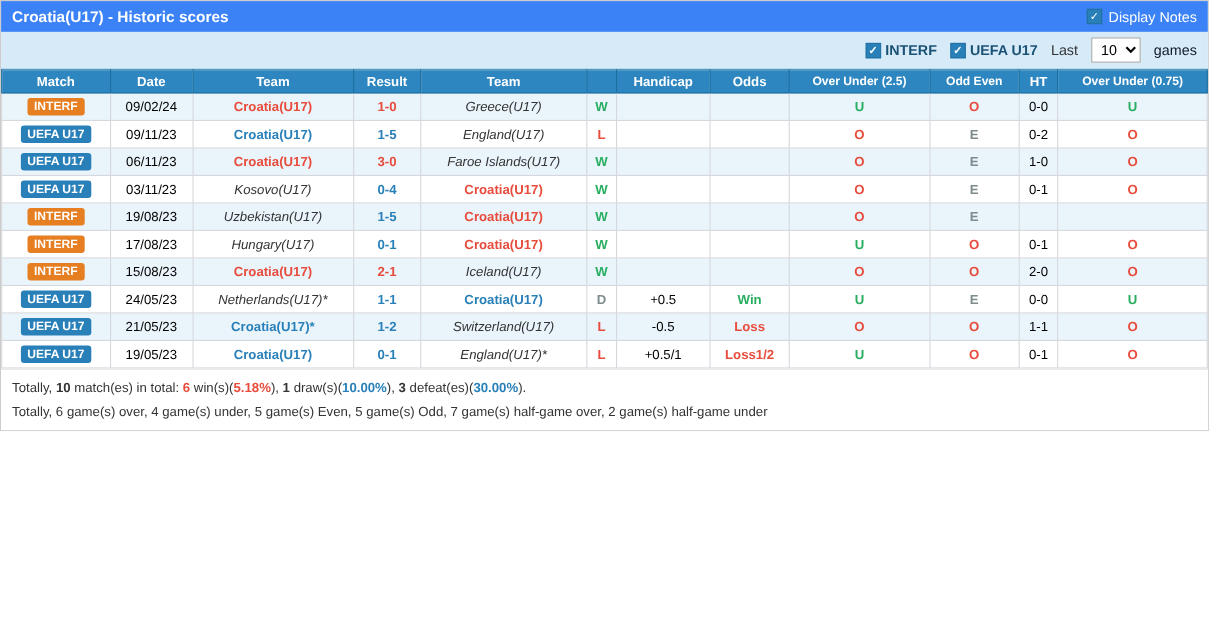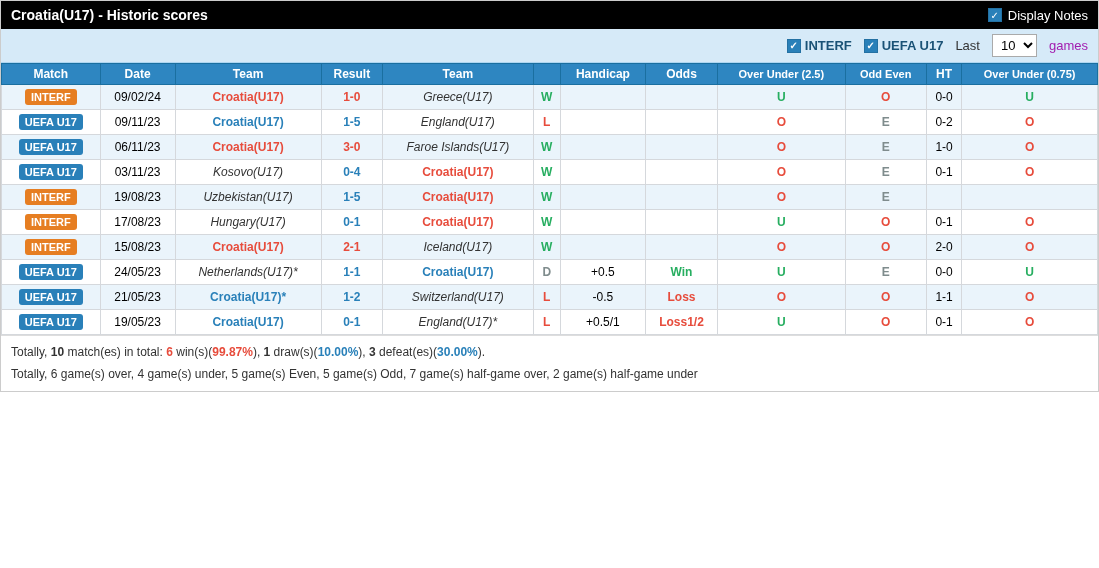--- a/index.html
+++ b/index.html
@@ -1,21 +1,21 @@
 <!DOCTYPE html>
 <html><head>
   <meta charset="utf-8">
   <style>
     * { box-sizing: border-box; margin: 0; padding: 0; }
     body { font-family: Arial, sans-serif; font-size: 12px; background: #fff; width: 1099px; }
     
     .container { width: 1099px; border: 1px solid #ccc; }
     
     .header {
-      background: #000000;
+      background: #3b82f6;
       color: #fff;
       padding: 6px 10px;
       display: flex;
       align-items: center;
       justify-content: space-between;
       text-align: right;
     }
     .header-title { font-size: 14px; font-weight: bold; }
     .header-right { display: flex; align-items: center; gap: 6px; font-size: 13px; }
     .checkbox-blue { width: 14px; height: 14px; background: #2980b9; border: 1px solid #2471a3; display: flex; align-items: center; justify-content: center; }
@@ -32,21 +32,21 @@
     }
     .filter-item { display: flex; align-items: center; gap: 4px; font-size: 13px; font-weight: bold; color: #1a5276; }
     .last-label { color: #333; font-size: 13px; }
     .games-select {
       border: 1px solid #aaa;
       padding: 2px 4px;
       font-size: 13px;
       background: #fff;
       cursor: pointer;
     }
-    .games-label { color: #a21caf; font-size: 13px; }
+    .games-label { color: #0f172a; font-size: 13px; }
     
     table {
       width: 100%;
       border-collapse: collapse;
     }
     
     th {
       background: #2e86c1;
       color: #fff;
       padding: 3px 4px;
@@ -303,17 +303,17 @@
           <td><span class="ou-u">U</span></td>
           <td><span class="ou-o">O</span></td>
           <td>0-1</td>
           <td><span class="ou-o">O</span></td>
         </tr>
       </tbody>
   </table>
 
   <div class="summary">
     <div>
-      Totally, <span class="sum-bold">10</span> match(es) in total: <span class="sum-red">6</span> win(s)(<span class="sum-red">99.87%</span>), <span class="sum-bold">1</span> draw(s)(<span class="sum-blue">10.00%</span>), <span class="sum-bold">3</span> defeat(es)(<span class="sum-blue">30.00%</span>).
+      Totally, <span class="sum-bold">10</span> match(es) in total: <span class="sum-red">6</span> win(s)(<span class="sum-red">5.18%</span>), <span class="sum-bold">1</span> draw(s)(<span class="sum-blue">10.00%</span>), <span class="sum-bold">3</span> defeat(es)(<span class="sum-blue">30.00%</span>).
     </div>
     <div>Totally, 6 game(s) over, 4 game(s) under, 5 game(s) Even, 5 game(s) Odd, 7 game(s) half-game over, 2 game(s) half-game under</div>
   </div>
 </div>
 
 </body></html>

